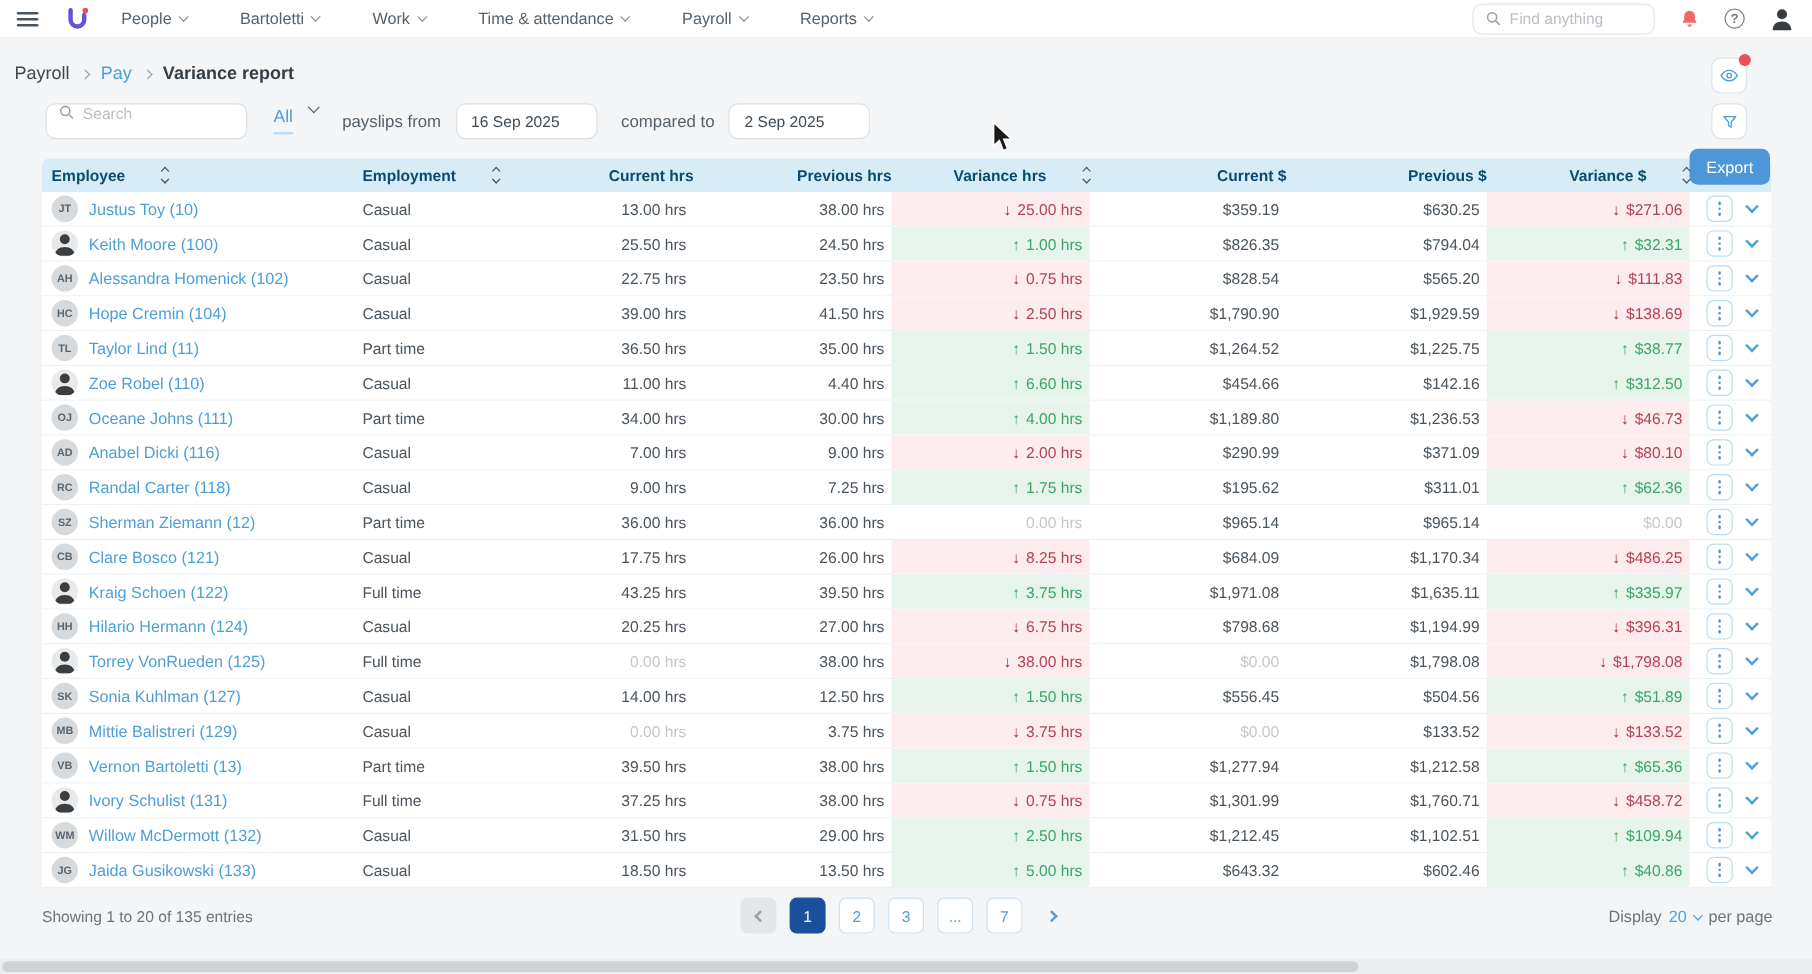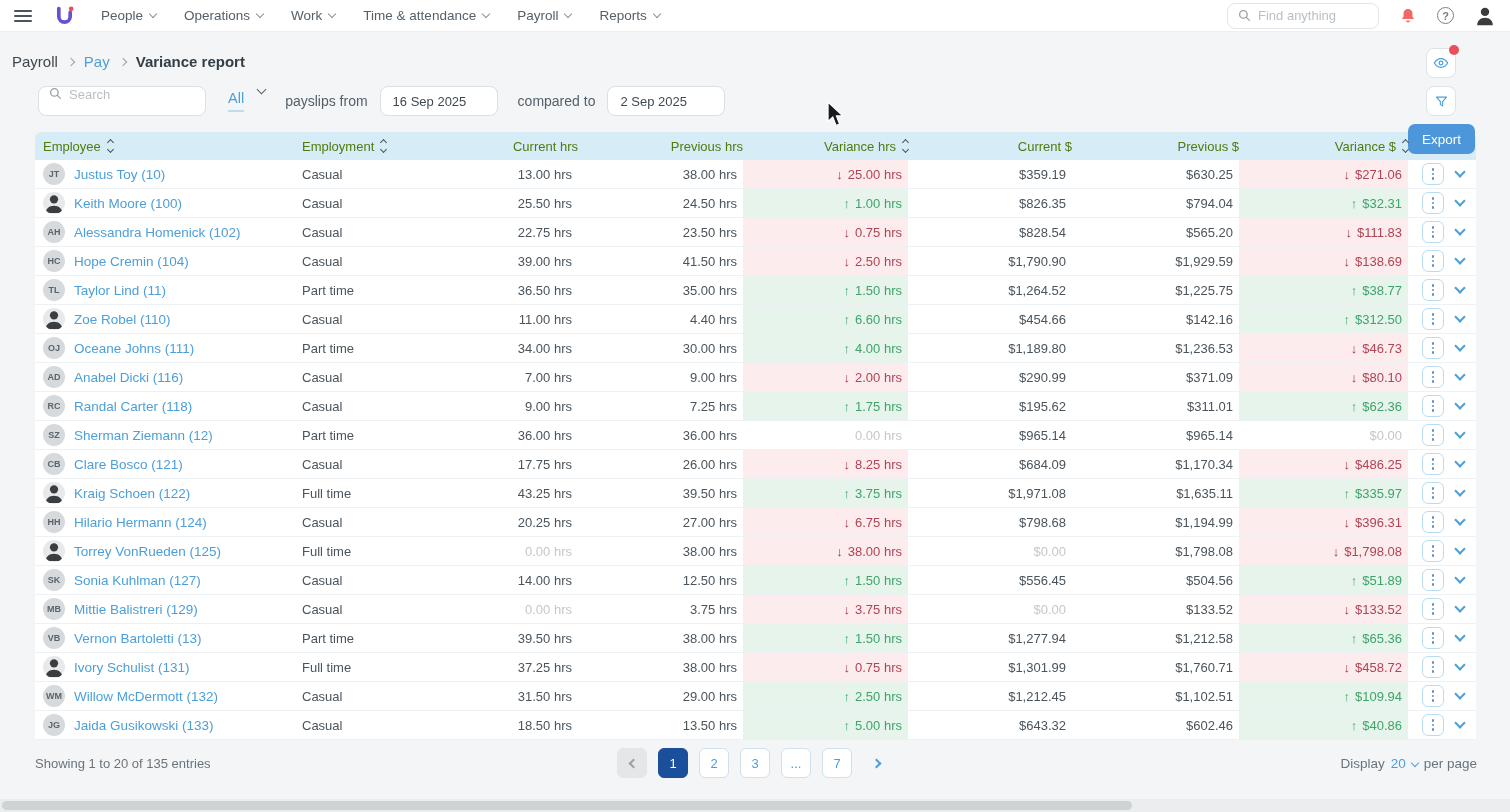--- a/index.html
+++ b/index.html
@@ -5,21 +5,21 @@
   * { margin:0; padding:0; box-sizing:border-box; }
   html,body { width:1510px; height:812px; overflow:hidden; }
   body { font-family:"Liberation Sans","DejaVu Sans",sans-serif; background:#f3f5f6; color:#49535c; }
   .page { position:relative; width:1510px; height:812px; }
 
   
   .topbar { height:32px; background:#fff; display:flex; align-items:center; padding:0 14px; border-bottom:1px solid #eceff1; }
   .hamburger { width:18px; display:flex; flex-direction:column; gap:3px; margin-right:22px; cursor:pointer; }
   .hamburger span { height:2px; background:#4a545c; border-radius:1px; }
   .logo { margin-right:26px; display:flex; align-items:center; }
-  .navmenu { display:flex; align-items:flex-start; gap:28px; }
+  .navmenu { display:flex; align-items:flex-start; gap:44px; }
   .navitem { display:flex; align-items:center; font-size:13.5px; color:#55606a; cursor:pointer; }
   .chev { width:6px; height:6px; border-right:1.5px solid #8a929a; border-bottom:1.5px solid #8a929a; transform:rotate(45deg); display:inline-block; margin-left:7px; margin-top:-4px; }
   .topbar-right { margin-left:auto; display:flex; align-items:center; gap:20px; }
   .global-search { display:flex; align-items:center; gap:7px; width:152px; height:26px; border:1px solid #e2e6e9; border-radius:8px; padding:0 10px; background:#fff; }
   .global-search input { border:none; outline:none; width:110px; font-size:13px; color:#49535c; font-family:inherit; background:transparent; }
   .global-search input::placeholder { color:#b9bfc5; }
   .helpicon { width:17px; height:17px; border:1.6px solid #767f87; border-radius:50%; display:flex; align-items:center; justify-content:center; font-size:11px; color:#767f87; font-weight:bold; cursor:pointer; }
   .helpicon::after { content:"?"; }
 
   
@@ -41,21 +41,21 @@
   .date-input { width:118px; height:30px; border:1px solid #dbe0e4; border-radius:8px; background:#fff; font-size:13px; color:#3f4a53; padding:0 12px; font-family:inherit; outline:none; }
   .filter-actions { margin-left:auto; display:flex; align-items:center; gap:8px;flex-direction:column; }
   .iconbtn { position:relative; width:30px; height:30px; background:#fff; border:1px solid #dfe3e6; border-radius:8px; display:flex; align-items:center; justify-content:center; cursor:pointer; }
   .reddot { position:absolute; top:-4px; right:-4px; width:10px; height:10px; background:#e8505b; border-radius:50%; }
   .export-btn { height:30px; padding:0 14px; background:#4d96d9; border:none; border-radius:7px; color:#fff; font-size:13.5px; font-family:inherit; cursor:pointer; }
 
   
   .tablewrap { margin:16px 34px 0 35px; width:1441px; background:#fff; border-radius:6px 6px 0 0; }
   .trow { display:flex; align-items:center; height:29px; border-bottom:1px solid #eef1f3; background:#fff; }
   .thead { height:28px; background:#d6ecf6; border-bottom:none; border-radius:6px 6px 0 0; }
-  .th { font-size:13px; font-weight:400; color:#4d7c0f; display:flex; align-items:center; }
+  .th { font-size:13px; font-weight:700; color:#0c4a6e; display:flex; align-items:center;gap:24px; }
   .td { font-size:13px; color:#4a545c; height:100%; display:flex; align-items:center; }
   .c0 { width:265px; padding-left:8px; }
   .c1 { width:140px; padding-left:2px; }
   .c2 { width:138px; justify-content:flex-end; }
   .c3 { width:165px; justify-content:flex-end; }
   .c4 { width:165px; justify-content:flex-end; }
   .c5 { width:164px; justify-content:flex-end; }
   .c6 { width:167px; justify-content:flex-end; }
   .c7 { width:169px; justify-content:flex-end; }
   .c8 { width:68px; padding-left:14px; display:flex; align-items:center; gap:12px; }
@@ -117,21 +117,21 @@
         <path d="M5.5 4 v9 a6.5 6.5 0 0 0 13 0 V8.5" fill="none" stroke="#6a4ed6" stroke-width="4.2" stroke-linecap="round"></path>
         <circle cx="19.6" cy="4.4" r="2.7" fill="#e84f5e"></circle>
       </svg>
     </div>
     <nav class="navmenu" id="navmenu">
         <div class="navitem">
           <span>People</span>
           <span class="chev"></span>
         </div>
         <div class="navitem">
-          <span>Operations</span>
+          <span>Bartoletti</span>
           <span class="chev"></span>
         </div>
         <div class="navitem">
           <span>Work</span>
           <span class="chev"></span>
         </div>
         <div class="navitem">
           <span>Time &amp; attendance</span>
           <span class="chev"></span>
         </div>

